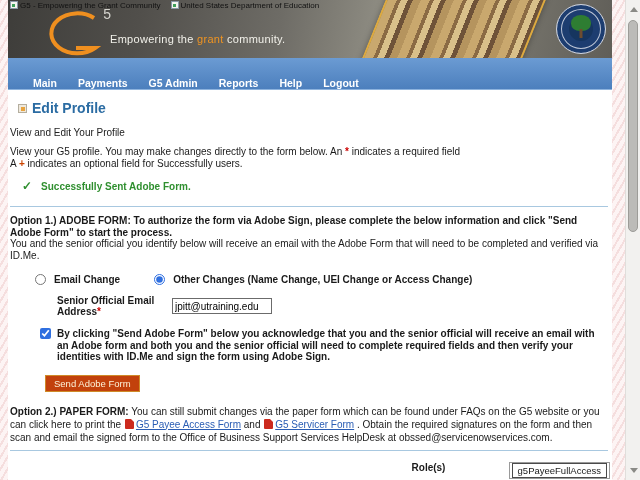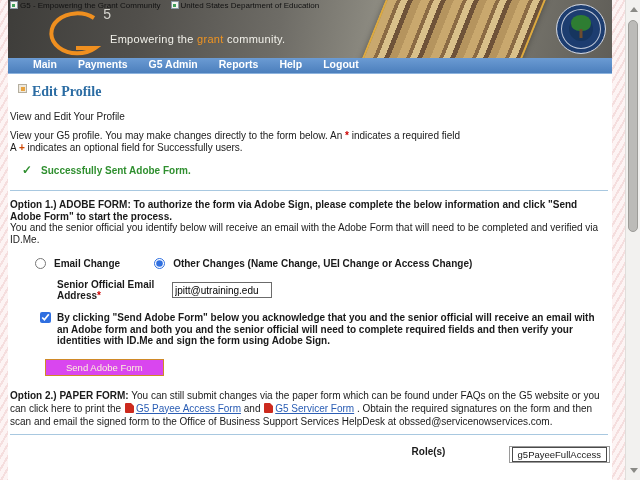--- a/index.html
+++ b/index.html
@@ -29,29 +29,29 @@
     border-left:2px solid #e0aa3c; border-right:2px solid #e0aa3c; box-shadow:0 0 6px rgba(0,0,0,.35); }
   .seal { position:absolute; right:6px; top:4px; width:50px; height:50px; border-radius:50%;
     background:#16355f; border:1px solid #cfd3dd;
     box-shadow:inset 0 0 0 4px #1d3d70, inset 0 0 0 5px #b9c2d4, inset 0 0 0 12px #1d3d70; }
   .seal .tree { position:absolute; left:50%; top:10px; transform:translateX(-50%);
     width:20px; height:16px; border-radius:50% 50% 45% 45%; background:#2e7d32; }
   .seal .trunk { position:absolute; left:50%; top:24px; transform:translateX(-50%);
     width:3px; height:9px; background:#6d4c2f; }
 
   
-  .nav { height:16px; background:linear-gradient(#6b9bd3,#4c7fbd); display:flex; align-items:flex-start;
+  .nav { height:32px; background:linear-gradient(#6b9bd3,#4c7fbd); display:flex; align-items:flex-end;
     padding-left:25px; gap:21px; border-bottom:1px solid #8db3de; }
   .nav-item { color:#fff; font-weight:bold; font-size:10.5px; cursor:pointer; white-space:nowrap; }
 
   
   .content { padding:5px 2px 0 2px; height:405px; overflow:hidden; font-size:10px; }
   .breadcrumb { margin-left:6px; font-size:10px; color:#333; }
   .breadcrumb .crumb-link { color:#2a5db4; font-weight:bold; cursor:pointer; }
-  .heading-row { margin:5px 0 0 8px; display:flex; align-items:flex-start; gap:5px;font-family:Liberation Serif, serif; }
+  .heading-row { margin:5px 0 0 8px; display:flex; align-items:center; gap:5px; }
   .heading-icon { width:9px; height:9px; background:#efe9dd; border:1px solid #b4ae9f; position:relative; }
   .heading-icon::after { content:""; position:absolute; left:2px; top:2px; width:4px; height:4px; background:#e8a33d; }
   .page-title { color:#2b6ca3; font-weight:bold; font-size:14px; }
   .subheading { margin:11px 0 0 0; color:#222; }
   .intro { margin-top:8px; line-height:11.5px; }
   .req-star { color:#cc0000; font-weight:bold; }
   .opt-plus { color:#cc4400; font-weight:bold; }
   .success-row { margin:10px 0 0 12px; display:flex; gap:9px; align-items:center; }
   .success-check { color:#2f8f2f; font-weight:bold; font-size:12px; }
   .success-text { color:#2f8f2f; font-weight:bold; }
@@ -61,22 +61,22 @@
   .radio-row { margin:13px 0 0 25px; display:flex; align-items:center; gap:8px; font-weight:bold; }
   .radio-row .gap { width:18px; }
   input[type=radio], input[type=checkbox] { width:11px; height:11px; accent-color:#2f6fe0; margin:0; }
   .email-row { margin:10px 0 0 47px; display:flex; align-items:center; }
   .email-label { font-weight:bold; width:112px; }
   .txt { border:1px solid #6b6b6b; height:16px; font-size:10px; font-family:"Liberation Sans",sans-serif;
     padding:1px 2px; background:#fff; }
   .email-input { width:100px; margin-left:3px; }
   .check-row { margin:11px 0 0 30px; display:flex; gap:6px; width:560px; }
   .check-row label { font-weight:bold; line-height:11.5px; }
-  .send-btn { margin:12px 0 0 35px; display:inline-block; background:#d946ef; border:1px solid #cf8a28;
-    color:#fdf3d9; font-size:9.5px; padding:2px 20px; font-family:"Liberation Sans",sans-serif; cursor:pointer; }
+  .send-btn { margin:12px 0 0 35px; display:inline-block; background:#c2410c; border:1px solid #cf8a28;
+    color:#fdf3d9; font-size:9.5px; padding:2px 8px; font-family:"Liberation Sans",sans-serif; cursor:pointer; }
   .option2-block { margin-top:13px; line-height:13px; width:600px; }
   .pdf-icon { display:inline-block; width:9px; height:10px; background:#cc2a1e; border-radius:1px;
     position:relative; vertical-align:-1px; margin:0 2px 0 1px; }
   .pdf-icon::after { content:""; position:absolute; right:0; top:0; border-style:solid;
     border-width:0 3px 3px 0; border-color:transparent #fff transparent transparent; }
   .doc-link { color:#2a5db4; text-decoration:underline; cursor:pointer; }
   .field-row { margin:11px 0 0 35px; display:flex; align-items:flex-start;justify-content:flex-end; }
   .field-label { font-weight:bold; width:97px; flex-shrink:0; }
   .roles-box { border:1px solid #9a9a9a; background:#fff; padding:2px; display:inline-block; }
   .roles-inner { border:1px solid #4a4a4a; padding:1px 5px; font-size:9.5px; }

